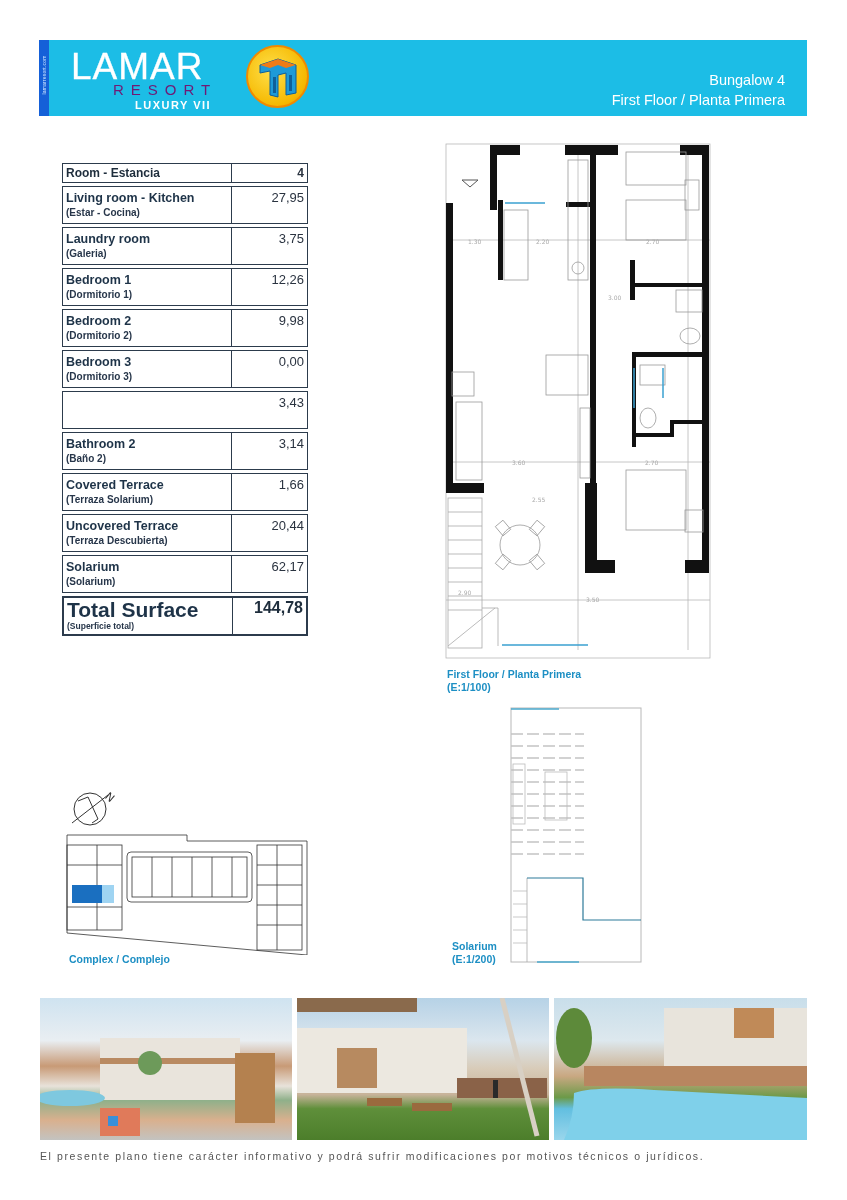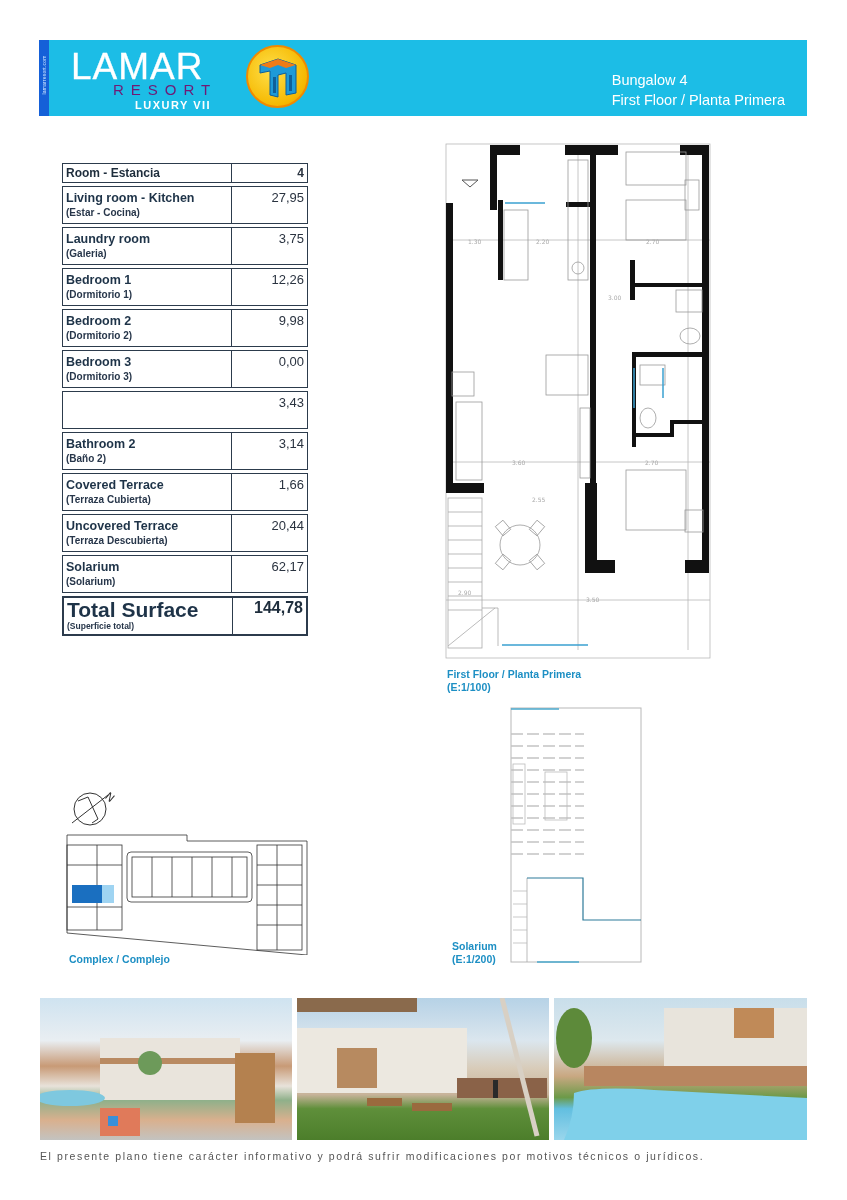--- a/index.html
+++ b/index.html
@@ -8,21 +8,21 @@
 
   
   .banner { position: absolute; left: 39px; top: 40px; width: 768px; height: 76px; background: #1cbde6; }
   .banner .side-strip { position: absolute; left: 0; top: 0; width: 10px; height: 76px; background: #1560d8; }
   .banner .side-strip span { position: absolute; left: -28px; top: 32px; width: 66px; transform: rotate(-90deg); font-size: 5px; color: #cfe6ff; text-align: center; letter-spacing: 0.2px; }
   .logo-lamar { position: absolute; left: 32px; top: 8px; font-size: 37px; color: #ffffff; font-weight: 300; letter-spacing: 1px; line-height: 1; -webkit-text-stroke: 0.3px #ffffff; }
   .logo-resort { position: absolute; left: 74px; top: 42px; font-size: 15px; color: #701a75; letter-spacing: 7px; line-height: 1; }
   .logo-luxury { position: absolute; left: 96px; top: 60px; font-size: 11px; color: #ffffff; font-weight: bold; letter-spacing: 1.5px; line-height: 1; }
   .logo-badge { position: absolute; left: 207px; top: 5px; width: 63px; height: 63px; border-radius: 50%; background: radial-gradient(circle at 40% 40%, #ffe04a, #f5b800 70%, #e28c00); border: 2px solid #f08a00; }
   .logo-badge svg { position: absolute; left: 8px; top: 8px; }
-  .banner-title { position: absolute; right: 22px; top: 30px; text-align: left; color: #ffffff; font-size: 14.5px; line-height: 20px; }
+  .banner-title { position: absolute; right: 22px; top: 30px; text-align: right; color: #ffffff; font-size: 14.5px; line-height: 20px; }
 
   
   .room-table { position: absolute; left: 62px; top: 163px; width: 246px; }
   .rt-row { position: relative; width: 246px; border: 1.5px solid #2c3b4c; border-bottom-width: 1px; margin-bottom: 3px; display: flex; gap: 20px; }
   .rt-row .c1 { width: 169px; border-right: 1px solid #2c3b4c; padding: 3px 3px 2px 3px; }
   .rt-row .c2 { flex: 1; padding: 3px 3px 2px 0; text-align: right; font-size: 13px; color: #2a3340; }
   .rt-head { height: 20px; }
   .rt-head .c1 { font-weight: bold; font-size: 12px; padding-top: 2px; color: #1e2d3c; }
   .rt-head .c2 { font-weight: bold; font-size: 12px; padding-top: 2px; }
   .rt-item { height: 38px; }
@@ -111,21 +111,21 @@
   <div class="rt-row rt-item">
     <div class="c1">
         <span class="en">Bathroom 2</span>
         <span class="es">(Baño 2)</span>
       </div>
     <div class="c2">3,14</div>
   </div>
   <div class="rt-row rt-item">
     <div class="c1">
         <span class="en">Covered Terrace</span>
-        <span class="es">(Terraza Cubierta)</span>
+        <span class="es">(Terraza Solarium)</span>
       </div>
     <div class="c2">1,66</div>
   </div>
   <div class="rt-row rt-item">
     <div class="c1">
         <span class="en">Uncovered Terrace</span>
         <span class="es">(Terraza Descubierta)</span>
       </div>
     <div class="c2">20,44</div>
   </div>

